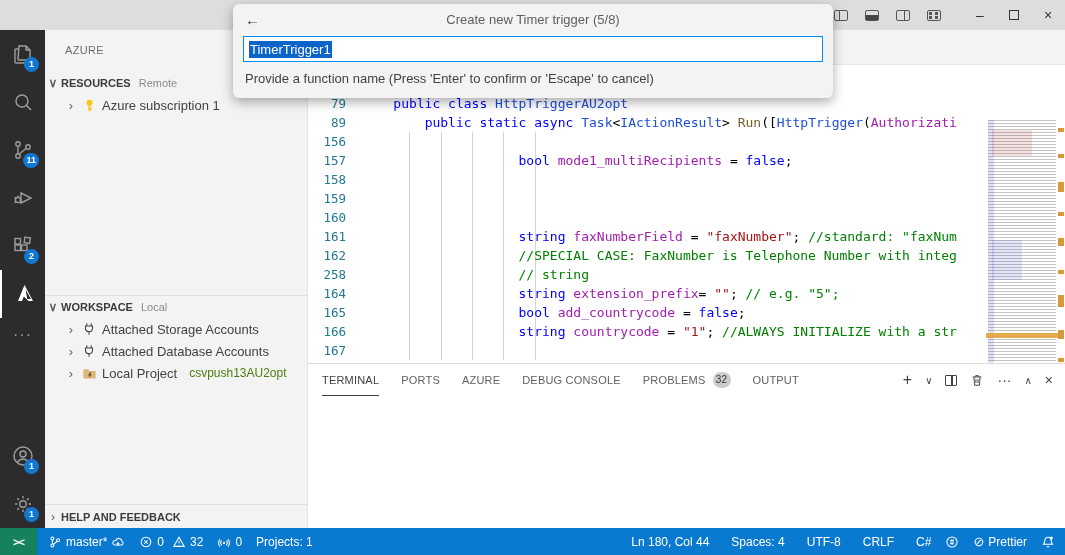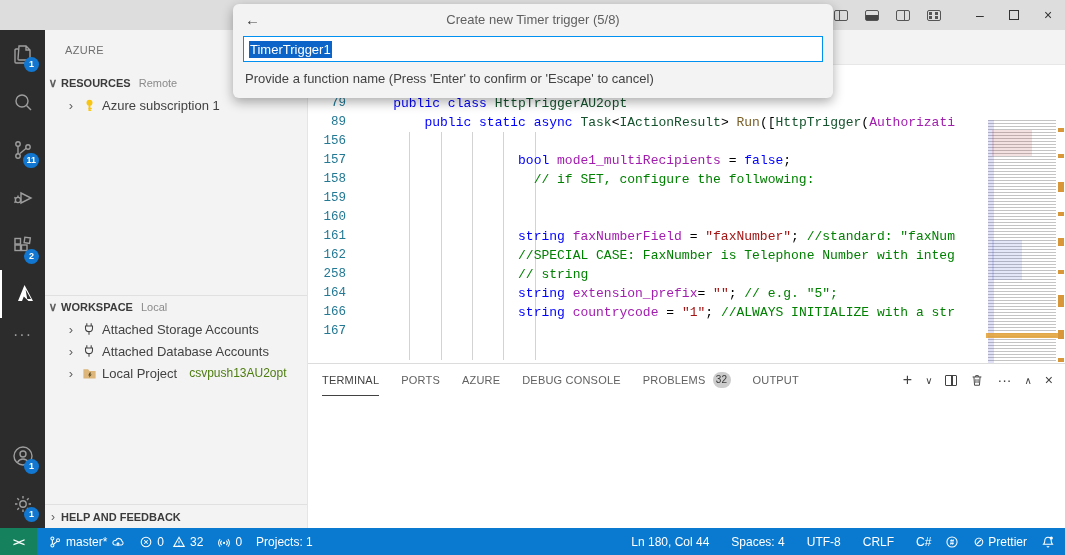--- a/index.html
+++ b/index.html
@@ -50,24 +50,24 @@
   .editorcol { position:absolute; left:308px; top:30px; width:757px; height:498px; background:#fff; }
   .tabstrip { position:absolute; left:0; top:0; width:757px; height:35px; background:#f3f3f3; border-bottom:1px solid #e7e7e7; }
   .ed-actions { position:absolute; right:10px; top:40px; display:flex; align-items:center; gap:14px; color:#424242; }
   .ed-actions svg { width:18px; height:18px; stroke:#424242; fill:none; stroke-width:1.2; }
   .ed-chev { font-size:10px; color:#424242; margin-left:-8px; }
   .ed-more { font-size:15px; letter-spacing:1px; }
 
   .editor { position:absolute; left:0; top:35px; width:757px; height:298px; background:#fff; overflow:hidden; font-family:"DejaVu Sans Mono", monospace; font-size:13px; }
   .code-clip { position:absolute; left:0; top:0; width:680px; height:298px; overflow:hidden; }
   .code-lines { position:absolute; left:0; top:29px; width:680px; }
-  .crow { display:flex; height:19px; line-height:19px; white-space:pre;font-family:Liberation Mono, monospace; }
+  .crow { display:flex; height:19px; line-height:19px; white-space:pre; }
   .lnum { width:54px; text-align:right; padding-right:16px; color:#237893; flex:0 0 54px; font-size:12.5px; }
   .ctext { color:#000; }
-  .tk-kw { color:#0000ff; } .tk-type { color:#14532d; } .tk-fn { color:#795e26; }
+  .tk-kw { color:#0000ff; } .tk-type { color:#1d4ed8; } .tk-fn { color:#795e26; }
   .tk-var { color:#a21caf; } .tk-str { color:#a31515; } .tk-com { color:#008000; } .tk-pl { color:#000; }
   .guides { position:absolute; left:0; top:67px; height:228px; width:680px; pointer-events:none; }
   .guide { position:absolute; top:0; bottom:0; width:1px; background:#d3d3d3; }
 
   
   .minimap { position:absolute; right:9px; top:55px; width:68px; height:278px; }
   .mm-code { position:absolute; inset:0; opacity:.85; background:
       linear-gradient(to right, rgba(0,0,200,.14) 0 6px, transparent 6px 40px),
       repeating-linear-gradient(to bottom, rgba(70,70,70,.38) 0 1px, transparent 1px 3px);
   }
@@ -290,27 +290,28 @@
           <div class="guide" style="left:calc(70px + 8ch);"></div>
           <div class="guide" style="left:calc(70px + 12ch);"></div>
           <div class="guide" style="left:calc(70px + 16ch);"></div>
           <div class="guide" style="left:calc(70px + 20ch);"></div>
         </div>
         <div class="code-lines">
             <div class="crow"><span class="lnum">79</span><span class="ctext"><span class="tk-pl">    </span><span class="tk-kw">public class </span><span class="tk-type">HttpTriggerAU2opt</span></span></div>
             <div class="crow"><span class="lnum">89</span><span class="ctext"><span class="tk-pl">        </span><span class="tk-kw">public static async </span><span class="tk-type">Task</span><span class="tk-pl">&lt;</span><span class="tk-type">IActionResult</span><span class="tk-pl">&gt; </span><span class="tk-fn">Run</span><span class="tk-pl">([</span><span class="tk-type">HttpTrigger</span><span class="tk-pl">(</span><span class="tk-var">Authorizati</span></span></div>
             <div class="crow"><span class="lnum">156</span><span class="ctext"><span></span></span></div>
             <div class="crow"><span class="lnum">157</span><span class="ctext"><span class="tk-pl">                    </span><span class="tk-kw">bool </span><span class="tk-var">mode1_multiRecipients</span><span class="tk-pl"> = </span><span class="tk-kw">false</span><span class="tk-pl">;</span></span></div>
-            <div class="crow"><span class="lnum">158</span><span class="ctext"><span class="tk-com">                      // if SET, configure the follwowing:</span></span></div>
+            <div class="crow"><span class="lnum">158</span></div>
             <div class="crow"><span class="lnum">159</span><span class="ctext"><span></span></span></div>
             <div class="crow"><span class="lnum">160</span><span class="ctext"><span></span></span></div>
             <div class="crow"><span class="lnum">161</span><span class="ctext"><span class="tk-pl">                    </span><span class="tk-kw">string </span><span class="tk-var">faxNumberField</span><span class="tk-pl"> = </span><span class="tk-str">"faxNumber"</span><span class="tk-pl">; </span><span class="tk-com">//standard: "faxNum</span></span></div>
             <div class="crow"><span class="lnum">162</span><span class="ctext"><span class="tk-com">                    //SPECIAL CASE: FaxNumber is Telephone Number with integ</span></span></div>
             <div class="crow"><span class="lnum">258</span><span class="ctext"><span class="tk-com">                    // string</span></span></div>
             <div class="crow"><span class="lnum">164</span><span class="ctext"><span class="tk-pl">                    </span><span class="tk-kw">string </span><span class="tk-var">extension_prefix</span><span class="tk-pl">= </span><span class="tk-str">""</span><span class="tk-pl">; </span><span class="tk-com">// e.g. "5";</span></span></div>
+            <div class="crow"><span class="lnum">165</span><span class="ctext"><span class="tk-pl">                    </span><span class="tk-kw">bool </span><span class="tk-var">add_countrycode</span><span class="tk-pl"> = </span><span class="tk-kw">false</span><span class="tk-pl">;</span></span></div>
             <div class="crow"><span class="lnum">166</span><span class="ctext"><span class="tk-pl">                    </span><span class="tk-kw">string </span><span class="tk-var">countrycode</span><span class="tk-pl"> = </span><span class="tk-str">"1"</span><span class="tk-pl">; </span><span class="tk-com">//ALWAYS INITIALIZE with a str</span></span></div>
             <div class="crow"><span class="lnum">167</span><span class="ctext"><span></span></span></div>
           </div>
       </div>
 
       <div class="minimap">
         <div class="mm-code"></div>
         <div class="mm-mark" style="left:4px;top:10px;width:40px;height:26px;background:rgba(170,30,30,.25);"></div>
         <div class="mm-mark" style="left:4px;top:120px;width:30px;height:40px;background:rgba(30,60,200,.22);"></div>
 

